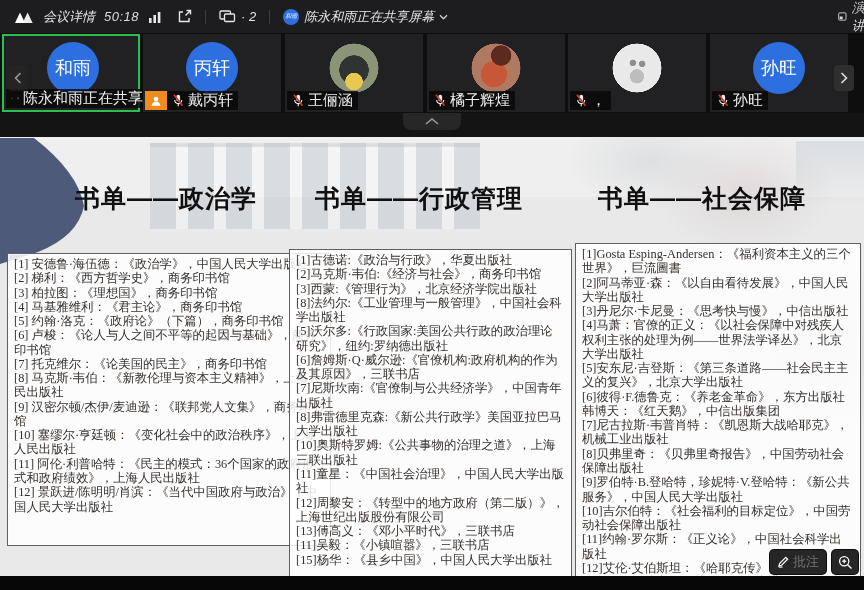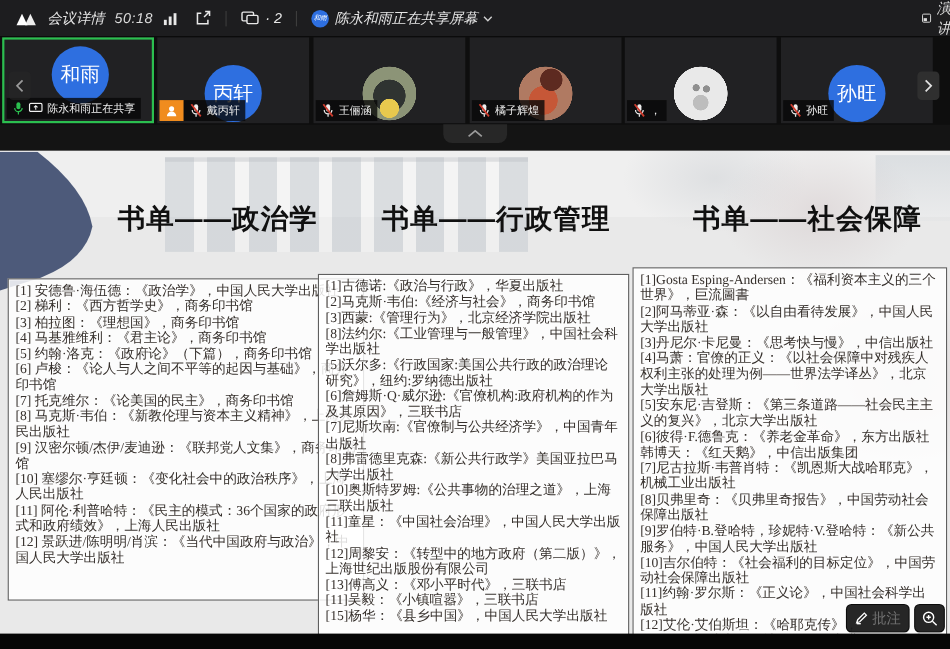--- a/index.html
+++ b/index.html
@@ -14,38 +14,38 @@
   .tb-item{display:flex;align-items:center;gap:5px;white-space:nowrap;}
   .mini-avatar{width:16px;height:16px;border-radius:50%;background:#2e6fe0;color:#fff;
                font-size:6px;display:flex;align-items:center;justify-content:center;}
   .timer{color:#dcdcdc;letter-spacing:.5px;}
   .view-toggle{position:absolute;left:838px;top:0;height:33px;display:flex;align-items:center;gap:5px;color:#ddd;}
 
   
   .strip{position:absolute;left:0;top:33px;width:864px;height:80px;background:#0e0e0e;}
   .tile{position:absolute;top:1px;width:138px;height:78px;background:#212123;box-sizing:border-box;}
   .tile.active{border:2px solid #2bbf4f;}
-  .avatar{position:absolute;left:43px;top:25px;width:52px;height:52px;border-radius:50%;
+  .avatar{position:absolute;left:43px;top:8px;width:52px;height:52px;border-radius:50%;
           background:#2e6fe0;color:#fff;font-size:18px;display:flex;align-items:center;justify-content:center;}
   .tile.active .avatar{top:6px;}
   .avatar-cartoon{background:
       radial-gradient(circle at 50% 76%, #e8c94e 0 18%, rgba(0,0,0,0) 19%),
       radial-gradient(circle at 50% 54%, #2f3331 0 38%, rgba(0,0,0,0) 39%),
       radial-gradient(circle at 50% 50%, #8c9477 0 66%, #212123 67%);}
   .avatar-anime{background:
       radial-gradient(circle at 60% 26%, #5d2a20 0 20%, rgba(0,0,0,0) 21%),
       radial-gradient(circle at 46% 62%, #c65737 0 30%, rgba(0,0,0,0) 31%),
       radial-gradient(circle at 50% 50%, #b07a62 0 66%, #212123 67%);}
   .avatar-sketch{background:
       radial-gradient(circle at 42% 40%, #8f8f8f 0 7%, rgba(0,0,0,0) 8%),
       radial-gradient(circle at 60% 42%, #8f8f8f 0 7%, rgba(0,0,0,0) 8%),
       radial-gradient(circle at 50% 66%, #bdbdbd 0 16%, rgba(0,0,0,0) 17%),
       radial-gradient(circle at 50% 50%, #e9e9e9 0 66%, #212123 67%);}
   .name-tag{position:absolute;left:2px;bottom:2px;height:19px;background:rgba(8,8,8,.8);
-            display:flex;align-items:center;gap:4px;padding:0 5px;font-size:10px;color:#f0f0f0;
+            display:flex;align-items:center;gap:4px;padding:0 5px;font-size:15px;color:#f0f0f0;
             white-space:nowrap;max-width:132px;overflow:hidden;}
   .member-badge{position:absolute;left:2px;bottom:2px;width:22px;height:19px;background:#f08c1e;
                 display:flex;align-items:center;justify-content:center;}
   .name-tag.shifted{left:24px;}
   .nav-btn{position:absolute;top:32px;width:20px;height:26px;border-radius:4px;display:flex;
            align-items:center;justify-content:center;background:#262626;color:#b9b9b9;font-size:14px;cursor:pointer;}
   .nav-left{left:8px;background:rgba(40,40,40,.55);}
   .nav-right{left:834px;background:#2f2f2f;color:#e2e2e2;}
 
   
@@ -60,21 +60,21 @@
       radial-gradient(ellipse 160px 110px at 825px 210px, rgba(214,205,206,.5), rgba(0,0,0,0) 70%),
       radial-gradient(ellipse 120px 70px at 650px 25px, rgba(205,208,212,.5), rgba(0,0,0,0) 70%),
       linear-gradient(#efefef 0 60px,#e9e9e9 60px 100%);}
   .building{position:absolute;left:150px;top:6px;width:330px;height:82px;opacity:.5;
       background:repeating-linear-gradient(90deg, rgba(148,162,174,.45) 0 26px, rgba(255,255,255,.55) 26px 38px);
       border-top:4px solid rgba(120,130,140,.35);}
   .building2{position:absolute;left:796px;top:4px;width:68px;height:60px;opacity:.45;
       background:linear-gradient(rgba(150,165,178,.5), rgba(210,215,220,.3));}
   .deco-chevron{position:absolute;left:0;top:1px;}
   .slide-title{position:absolute;top:45px;font-size:25px;font-weight:bold;color:#101010;
-               letter-spacing:1px;white-space:nowrap;margin-left:32px;}
+               letter-spacing:1px;white-space:nowrap;}
   .t1{left:75px;} .t2{left:315px;} .t3{left:598px;}
   .book-box{position:absolute;background:rgba(255,255,255,.84);border:1px solid #5f5f5f;
             box-shadow:inset 0 0 0 1px rgba(255,255,255,.6);box-sizing:border-box;
             padding:3px 6px;overflow:hidden;font-family:"Liberation Serif",serif;
             font-size:12.4px;line-height:1.15;color:#36302c;}
   .box1{left:7px;top:116px;width:324px;height:293px;}
   .box2{left:289px;top:112px;width:283px;height:345px;}
   .box3{left:575px;top:106px;width:286px;height:351px;}
   .bottom-bar{position:absolute;left:0;top:576px;width:864px;height:14px;background:#060606;z-index:30;}
 

